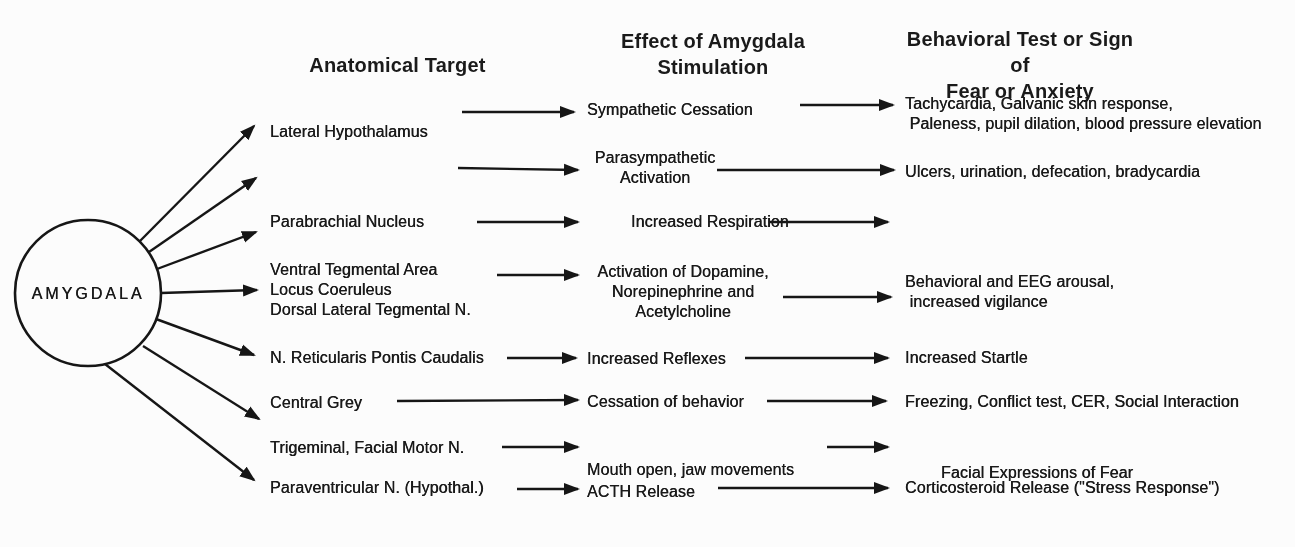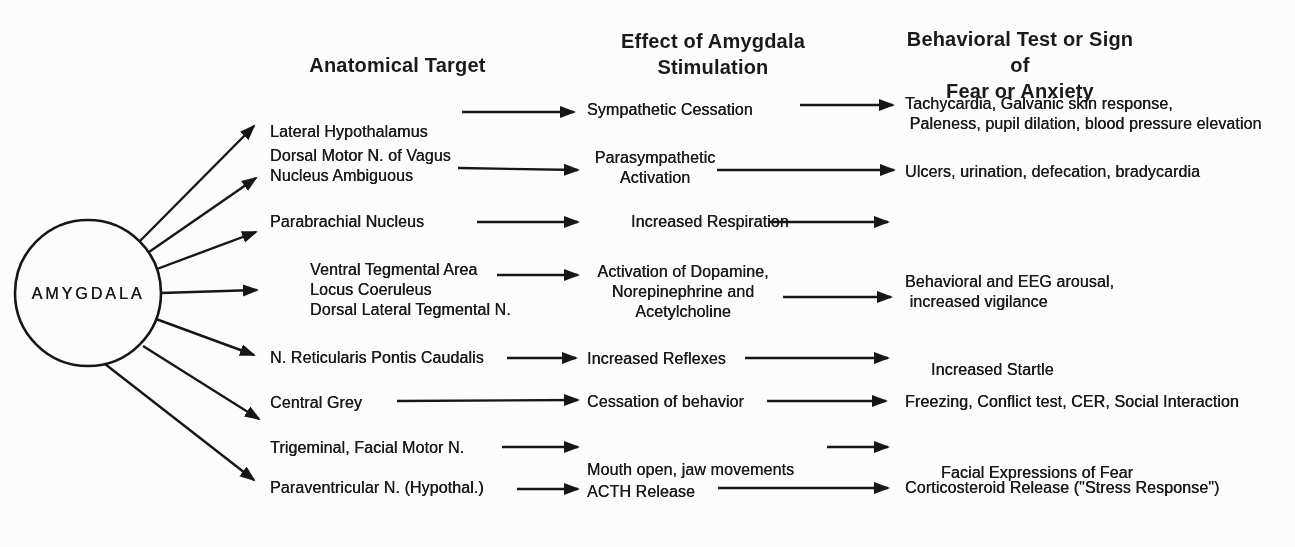--- a/index.html
+++ b/index.html
@@ -88,41 +88,39 @@
   <div class="hdr" style="left:613px;top:28px;width:200px;">Effect of Amygdala
 Stimulation</div>
   <div class="hdr" style="left:900px;top:26px;width:240px;">Behavioral Test or Sign of
 Fear or Anxiety</div>
 
   <div class="cell" style="left:270px;top:102px;margin-top:20px;">Lateral Hypothalamus</div>
   <div class="cell" style="left:587px;top:100px;">Sympathetic Cessation</div>
   <div class="cell" style="left:905px;top:94px;">Tachycardia, Galvanic skin response,
  Paleness, pupil dilation, blood pressure elevation</div>
 
-  <div class="cell" style="left:270px;top:146px;">Dorsal Motor N. of Vagus
-Nucleus Ambiguous</div>
   <div class="cell centered" style="left:587px;top:148px;width:136px;">Parasympathetic
 Activation</div>
   <div class="cell" style="left:905px;top:162px;">Ulcers, urination, defecation, bradycardia</div>
 
   <div class="cell" style="left:270px;top:212px;">Parabrachial Nucleus</div>
   <div class="cell" style="left:587px;top:212px;margin-left:44px;">Increased Respiration</div>
 
-  <div class="cell" style="left:270px;top:260px;margin-left:40px;">Ventral Tegmental Area
+  <div class="cell" style="left:270px;top:260px;">Ventral Tegmental Area
 Locus Coeruleus
 Dorsal Lateral Tegmental N.</div>
   <div class="cell centered" style="left:587px;top:262px;width:192px;">Activation of Dopamine,
 Norepinephrine and
 Acetylcholine</div>
   <div class="cell" style="left:905px;top:272px;">Behavioral and EEG arousal,
  increased vigilance</div>
 
   <div class="cell" style="left:270px;top:348px;">N. Reticularis Pontis Caudalis</div>
   <div class="cell" style="left:587px;top:349px;">Increased Reflexes</div>
-  <div class="cell" style="left:905px;top:360px;margin-left:26px;">Increased Startle</div>
+  <div class="cell" style="left:905px;top:348px;">Increased Startle</div>
 
   <div class="cell" style="left:270px;top:393px;">Central Grey</div>
   <div class="cell" style="left:587px;top:392px;">Cessation of behavior</div>
   <div class="cell" style="left:905px;top:392px;">Freezing, Conflict test, CER, Social Interaction</div>
 
   <div class="cell" style="left:270px;top:438px;">Trigeminal, Facial Motor N.</div>
   <div class="cell" style="left:587px;top:460px;">Mouth open, jaw movements</div>
   <div class="cell" style="left:905px;top:463px;margin-left:36px;">Facial Expressions of Fear</div>
 
   <div class="cell" style="left:270px;top:478px;">Paraventricular N. (Hypothal.)</div>

